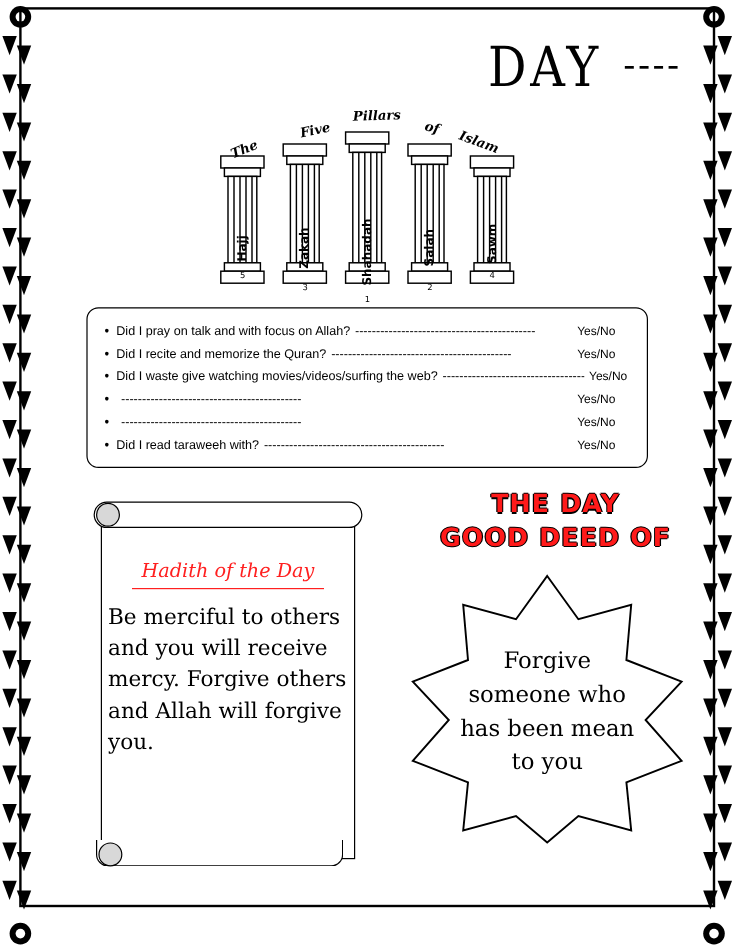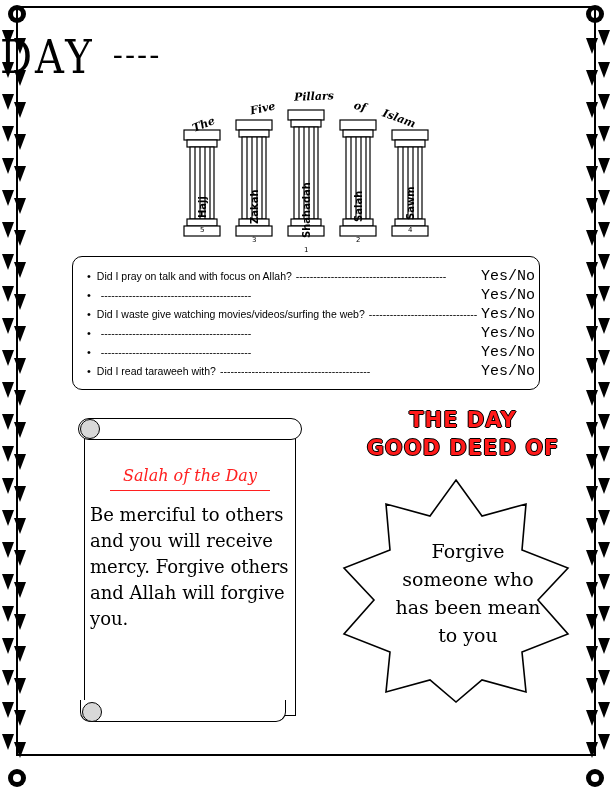--- a/index.html
+++ b/index.html
@@ -36,21 +36,21 @@
     box-sizing: border-box;
     pointer-events: none;
   }
 
   
   .title-row {
     position: absolute;
     left: 0;
     top: 34px;
     width: 568px;
-    text-align: left;
+    text-align: right;
   }
   .title-day {
     font-family: "DejaVu Serif", serif;
     font-size: 40px;
     letter-spacing: 3px;
     font-weight: normal;
     display: inline-block;
     transform: scaleY(1.15);
   }
   .title-dashes {
@@ -120,22 +120,22 @@
   }
   .q-text { }
   .dots {
     flex: 1 1 auto;
     overflow: hidden;
     margin: 0 4px;
     letter-spacing: 0px;
     color: #000;
   }
   .yesno {
-    font-family: Liberation Mono, monospace;
-    font-size: 15px;
+    font-family: Liberation Sans, sans-serif;
+    font-size: 10px;
     width: 46px;
     text-align: left;
   }
 
   
   .good-deed-title {
     position: absolute;
     left: 338px;
     top: 406px;
     width: 250px;
@@ -245,21 +245,20 @@
     top: 42px;
     width: 152px;
     height: 150px;
     display: flex;
     align-items: center;
     justify-content: center;
     text-align: center;
     font-family: "DejaVu Serif", serif;
     font-size: 19px;
     line-height: 28px;
-    margin-left: 12px;
   }
 </style>
 </head>
 <body>
 
 <svg class="side-border left" viewBox="0 0 34 792" preserveAspectRatio="none">
   <rect x="0" y="0" width="34" height="792" fill="#ffffff"></rect>
   <g fill="#000000">
     <circle cx="17" cy="14" r="9"></circle>
     <circle cx="17" cy="14" r="4" fill="#ffffff"></circle>
@@ -475,20 +474,21 @@
 
 <div class="checklist">
   <div class="check-row">
     <span class="bullet">•</span>
     <span class="q-text">Did I pray on talk and with focus on Allah?</span>
     <span class="dots">-------------------------------------------</span>
     <span class="yesno">Yes/No</span>
   </div>
   <div class="check-row">
     <span class="bullet">•</span>
+    <span class="q-text">Did I recite and memorize the Quran?</span>
     <span class="dots">-------------------------------------------</span>
     <span class="yesno">Yes/No</span>
   </div>
   <div class="check-row">
     <span class="bullet">•</span>
     <span class="q-text">Did I waste give watching movies/videos/surfing the web?</span>
     <span class="dots">-------------------------------------------</span>
     <span class="yesno">Yes/No</span>
   </div>
   <div class="check-row">
@@ -514,21 +514,21 @@
   <div>GOOD DEED OF</div>
 </div>
 
 <div class="scroll-wrap">
   <div class="scroll-body"></div>
   <div class="scroll-bottom-bar"></div>
   <div class="scroll-top-bar"></div>
   <div class="scroll-curl tl"></div>
   <div class="scroll-curl bl"></div>
 
-  <div class="hadith-title">Salah of the Day</div>
+  <div class="hadith-title">Hadith of the Day</div>
   <div class="hadith-title-underline"></div>
   <div class="hadith-text">Be merciful to others and you will receive mercy. Forgive others and Allah will forgive you.</div>
 </div>
 
 <div class="star-wrap">
   <svg width="248" height="230" viewBox="0 0 248 230">
     <polygon fill="#ffffff" stroke="#000000" stroke-width="1.6" points="124,4 150,40 194,28 190,74 236,92 206,124 236,158 190,176 194,216 150,204 124,226 98,204 54,216 58,176 12,158 42,124 12,92 58,74 54,28 98,40"></polygon>
   </svg>
   <div class="star-text">Forgive someone who has been mean to you</div>
 </div>

